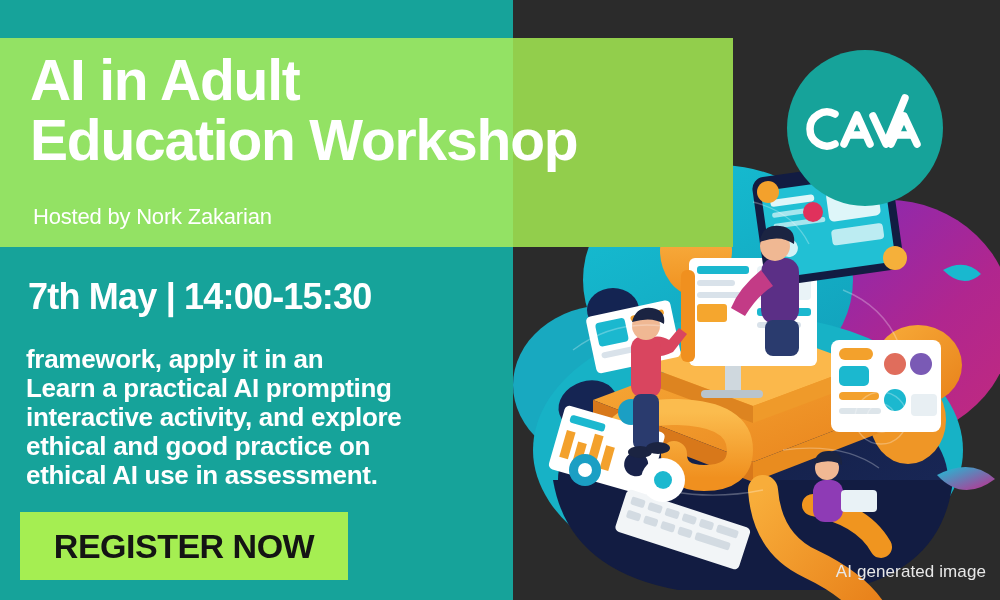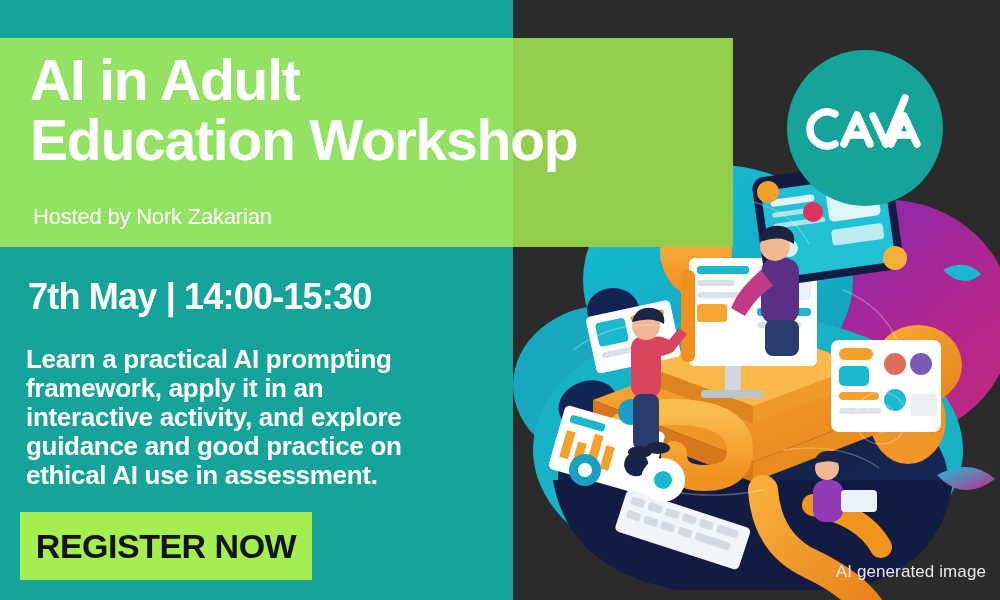--- a/index.html
+++ b/index.html
@@ -105,21 +105,21 @@
     line-height: 29px;
     letter-spacing: -0.3px;
   }
   .desc-line { display: block; white-space: nowrap; }
 
   
   .cta-button {
     position: absolute;
     left: 20px;
     top: 512px;
-    width: 292px;
+    width: 328px;
     height: 68px;
     background: #a5ee52;
     display: flex;
     align-items: center;
     justify-content: center;
     cursor: pointer;
   }
   .cta-label {
     color: #141414;
     font-size: 34px;
@@ -355,24 +355,24 @@
   <div class="title-block">
     <div class="title-line">AI in Adult</div>
     <div class="title-line">Education Workshop</div>
   </div>
 
   <div class="subtitle">Hosted by Nork Zakarian</div>
 
   <div class="date-line">7th May | 14:00-15:30</div>
 
   <div class="desc">
+    <span class="desc-line">framework, apply it in an</span>
     <span class="desc-line">Learn a practical AI prompting</span>
-    <span class="desc-line">framework, apply it in an</span>
     <span class="desc-line">interactive activity, and explore</span>
-    <span class="desc-line">guidance and good practice on</span>
+    <span class="desc-line">ethical and good practice on</span>
     <span class="desc-line">ethical AI use in assessment.</span>
   </div>
 
   <div class="cta-button">
     <span class="cta-label">REGISTER NOW</span>
   </div>
 
   <div class="logo">
     <div class="logo-circle">
       <svg class="logo-mark" width="156" height="156" viewBox="0 0 156 156">

